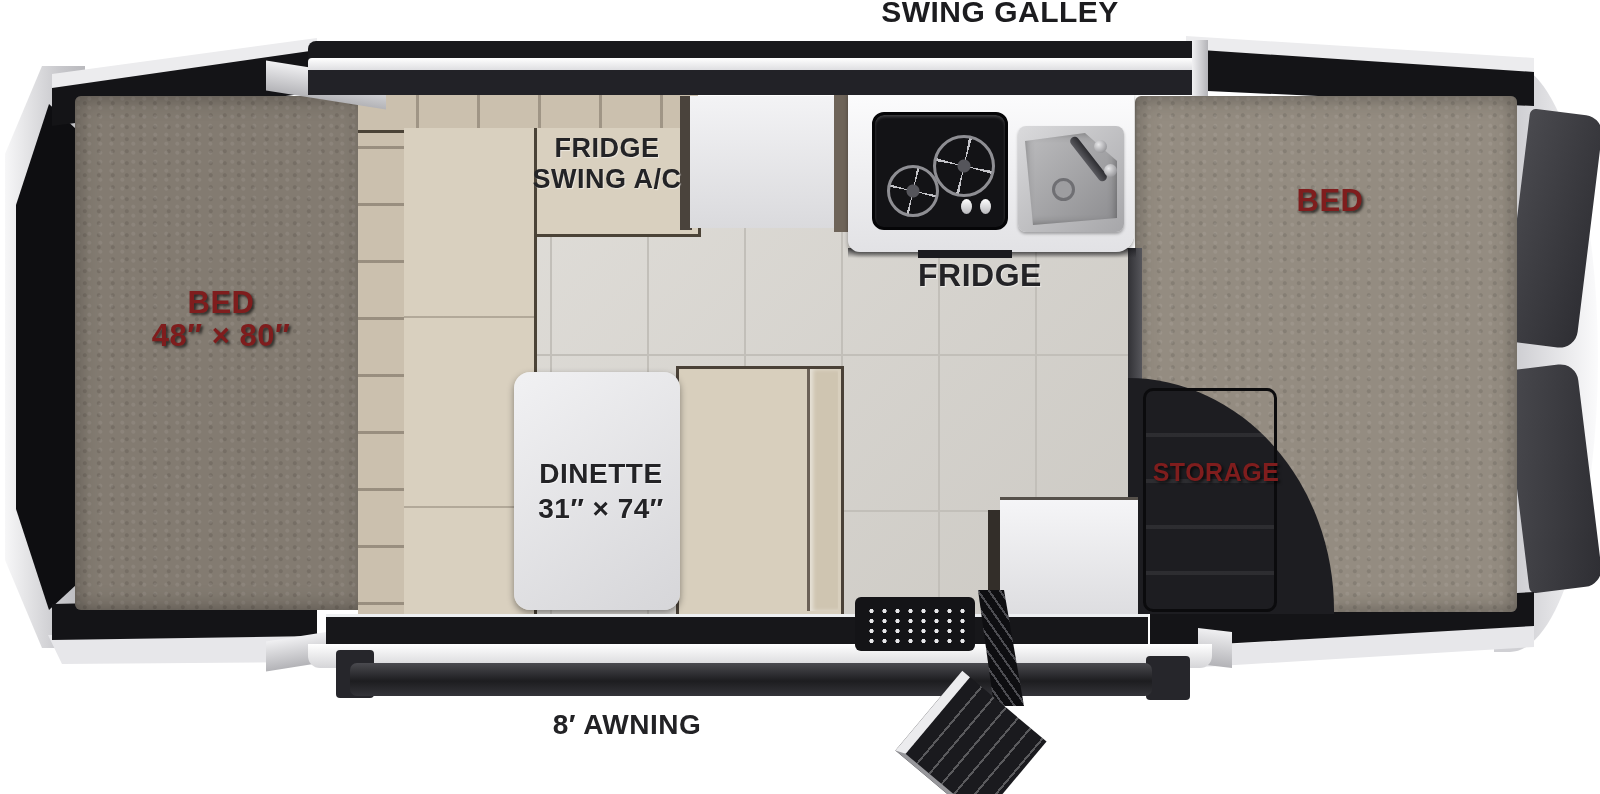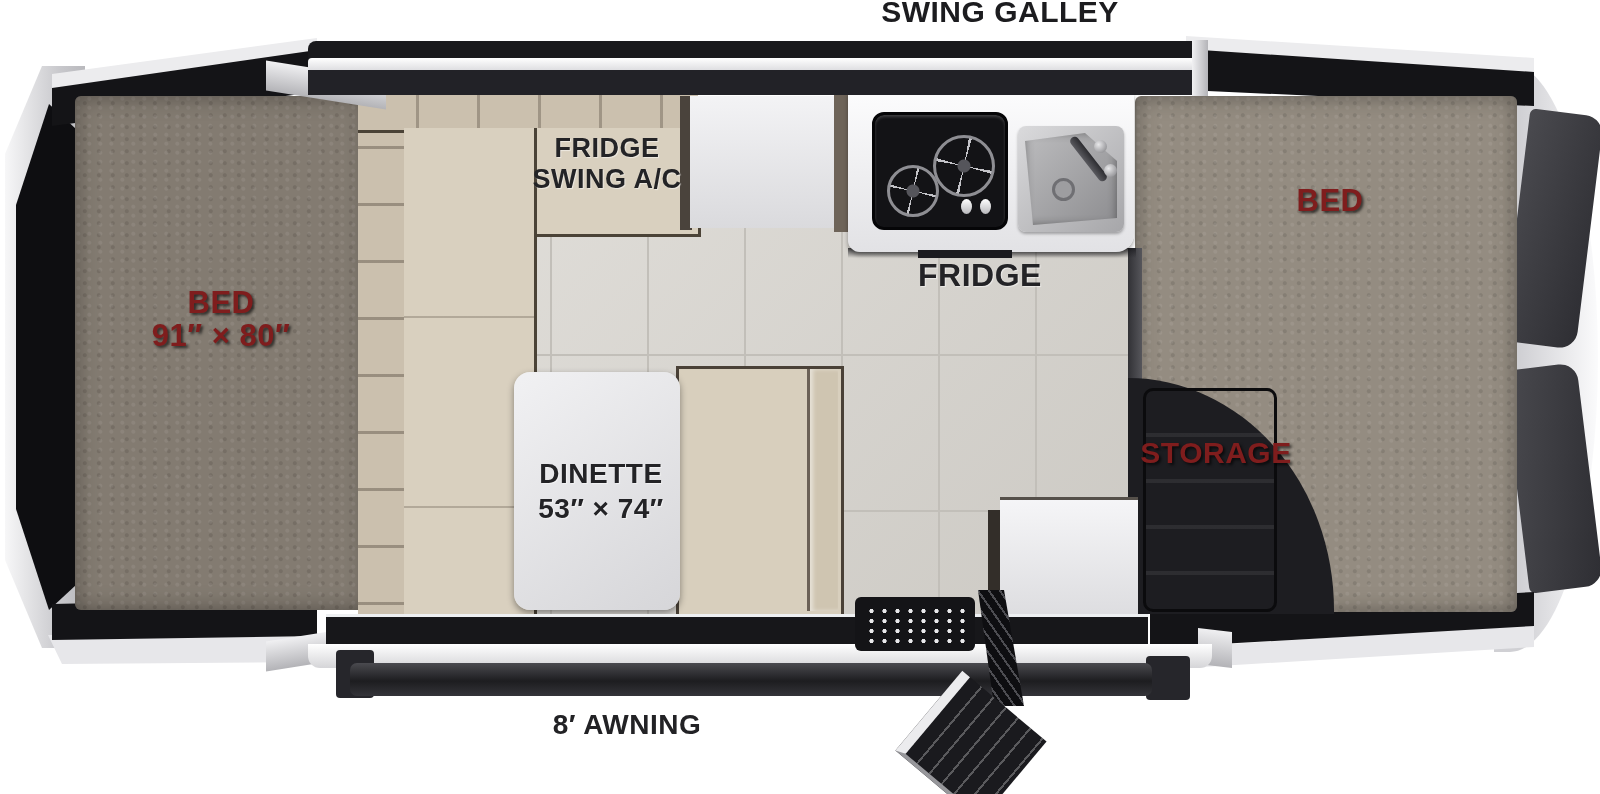--- a/index.html
+++ b/index.html
@@ -151,21 +151,21 @@
 
   <div class="abs lcap-frame"></div>
   <div class="abs lcap-panel"></div>
   <div class="abs l-top-white"></div>
   <div class="abs l-top-black"></div>
   <div class="abs l-bot-white"></div>
   <div class="abs l-bot-black"></div>
   <div class="abs mattress m-left"></div>
   <div class="lbl lbl-light" style="left:75px;top:286px;width:292px;font-size:31px;line-height:33px;">
     <span>BED</span>
-    <span>91″ × 80″</span>
+    <span>48″ × 80″</span>
   </div>
 
   <div class="abs rcap-frame"></div>
   <div class="abs rcap-panel rcap-top"></div>
   <div class="abs rcap-panel rcap-bot"></div>
   <div class="abs r-top-white"></div>
   <div class="abs r-top-black"></div>
   <div class="abs r-bot-white"></div>
   <div class="abs r-bot-black"></div>
   <div class="abs mattress m-right"></div>
@@ -241,24 +241,24 @@
     <span>FRIDGE</span>
     <span>SWING A/C</span>
   </div>
 
   <div class="lbl lbl-dark" style="left:898px;top:261px;width:164px;font-size:32px;line-height:29px;">
     <span>FRIDGE</span>
   </div>
 
   <div class="lbl lbl-dark" style="left:514px;top:456px;width:174px;font-size:28px;line-height:35px;">
     <span>DINETTE</span>
-    <span>53″ × 74″</span>
-  </div>
-
-  <div class="lbl lbl-light" style="left:1126px;top:436px;width:180px;font-size:30px;line-height:33px;">
+    <span>31″ × 74″</span>
+  </div>
+
+  <div class="lbl lbl-light" style="left:1126px;top:456px;width:180px;font-size:25px;line-height:33px;">
     <span>STORAGE</span>
   </div>
 
   <div class="lbl lbl-dark" style="left:477px;top:710px;width:300px;font-size:28px;line-height:30px;color:#222225;text-shadow:none;">
     <span>8′ AWNING</span>
   </div>
 
 </div>
 
 </body></html>

